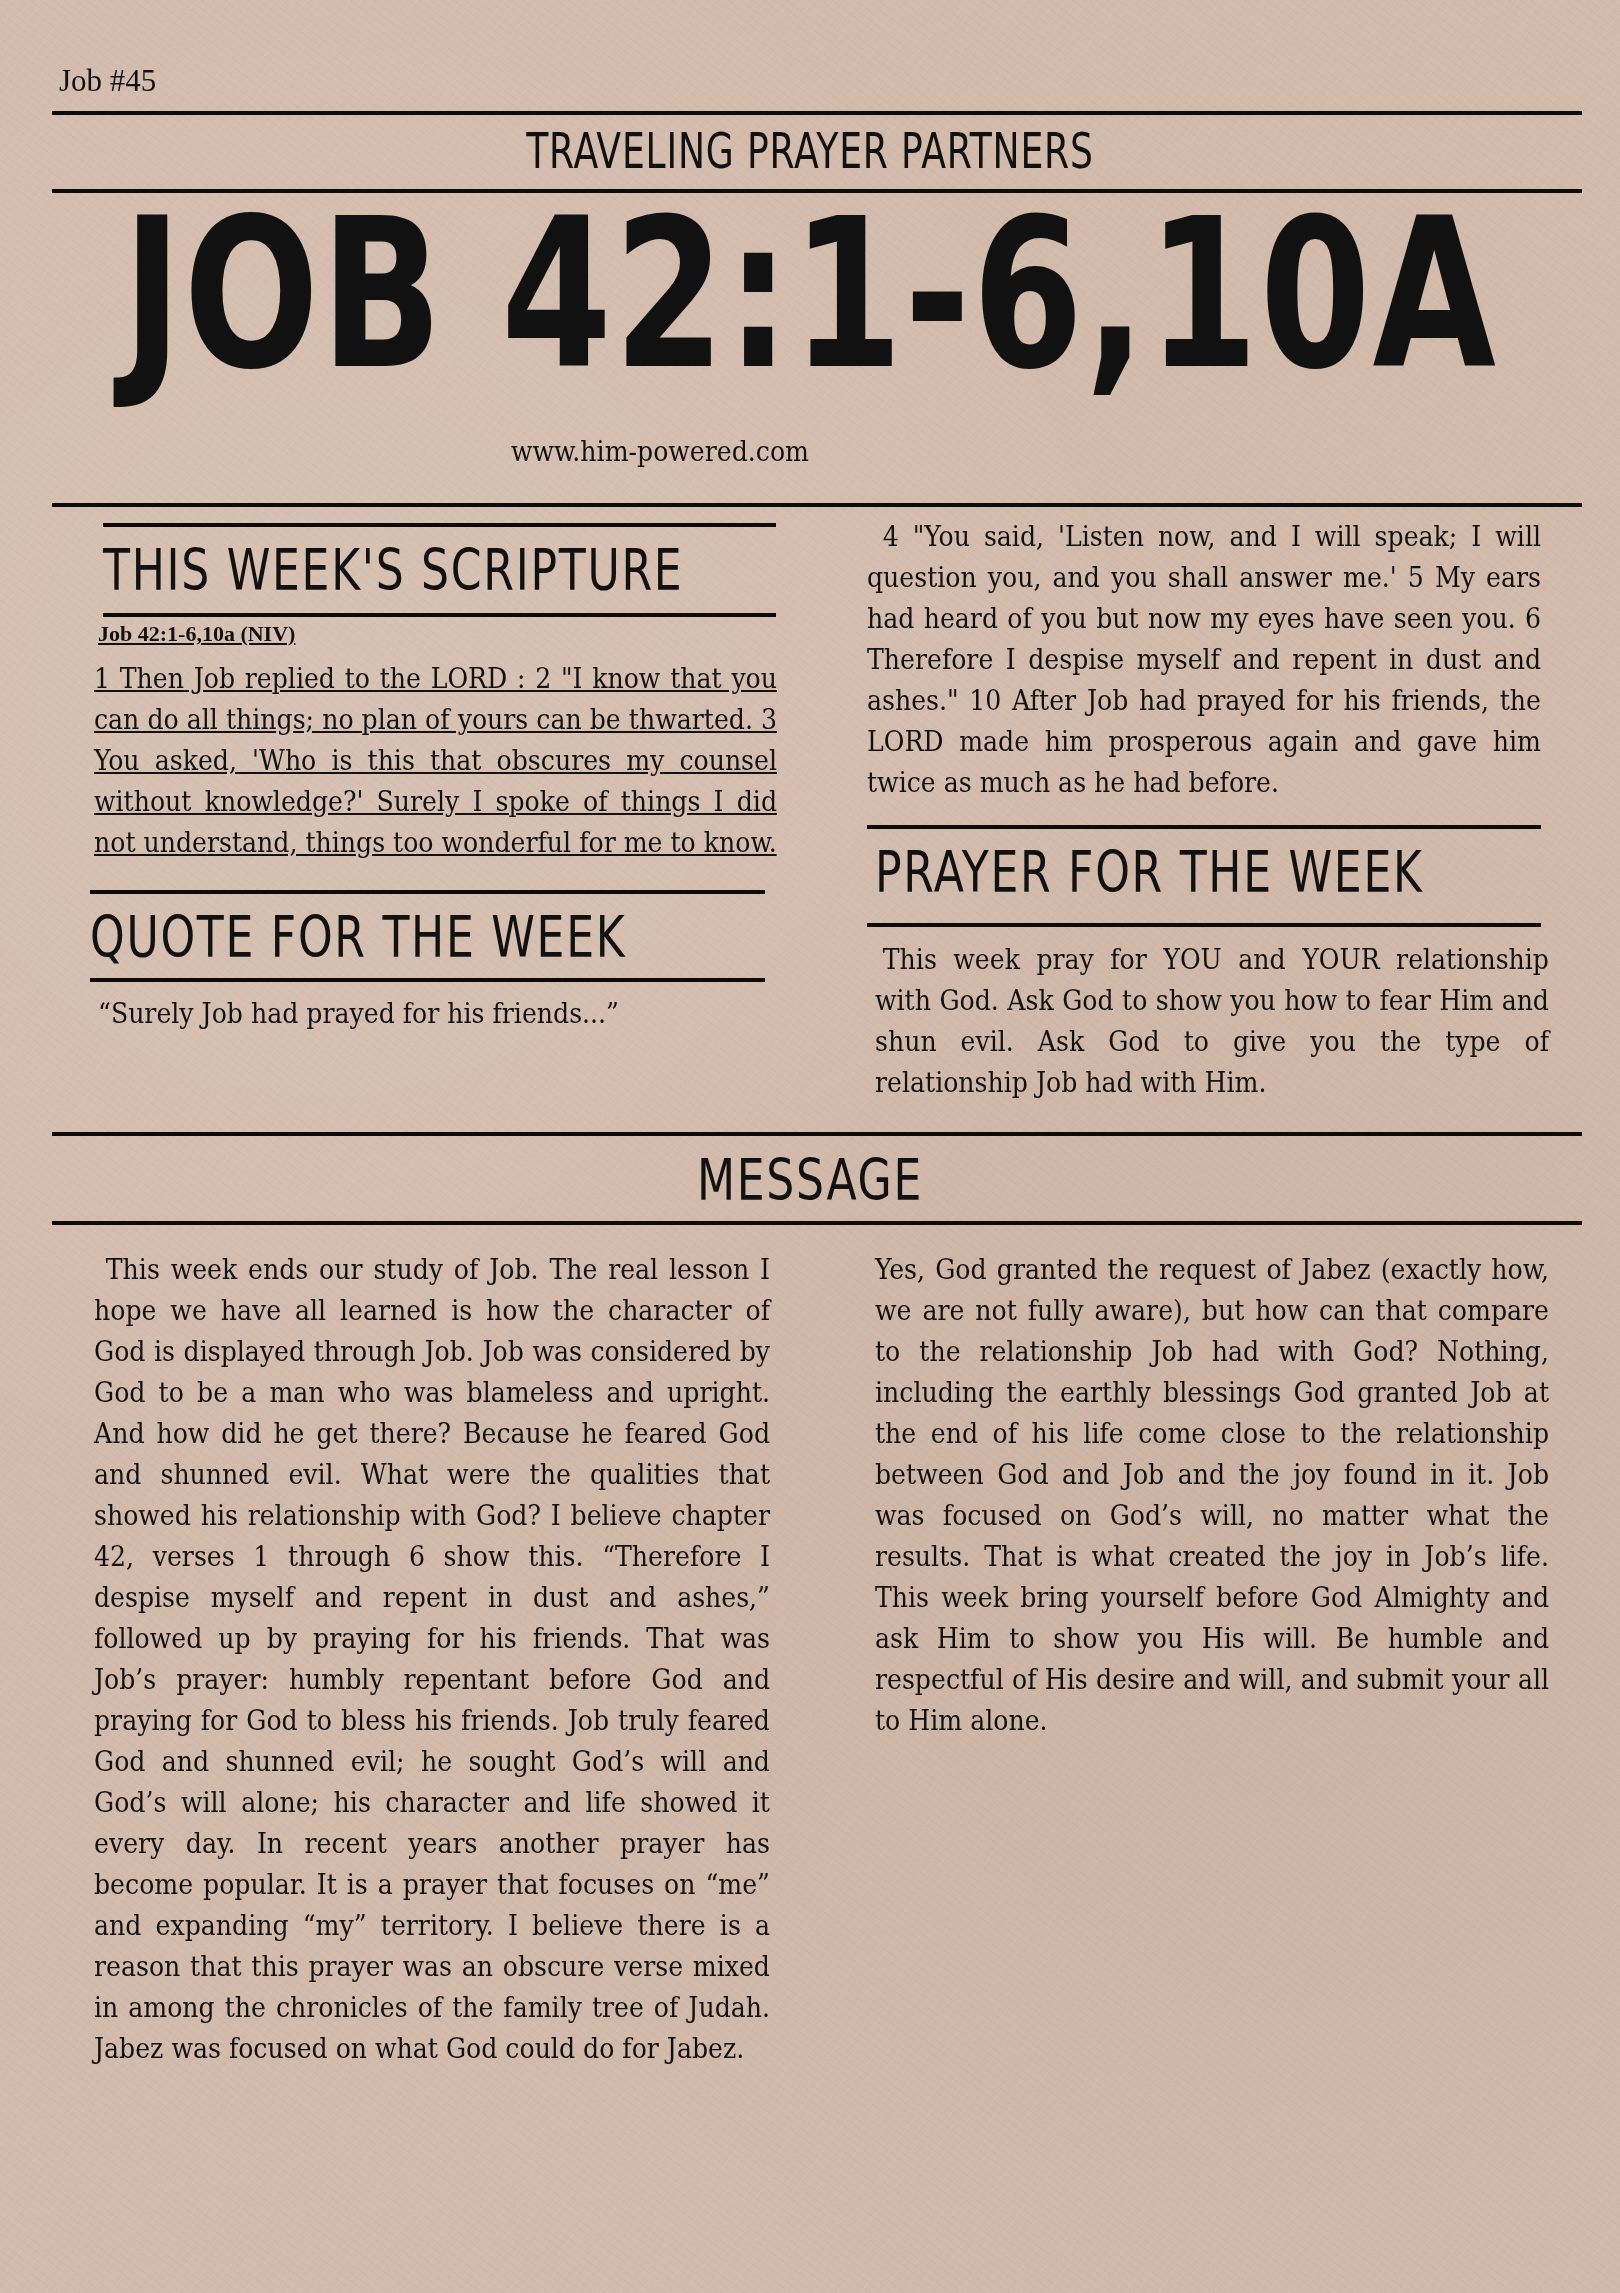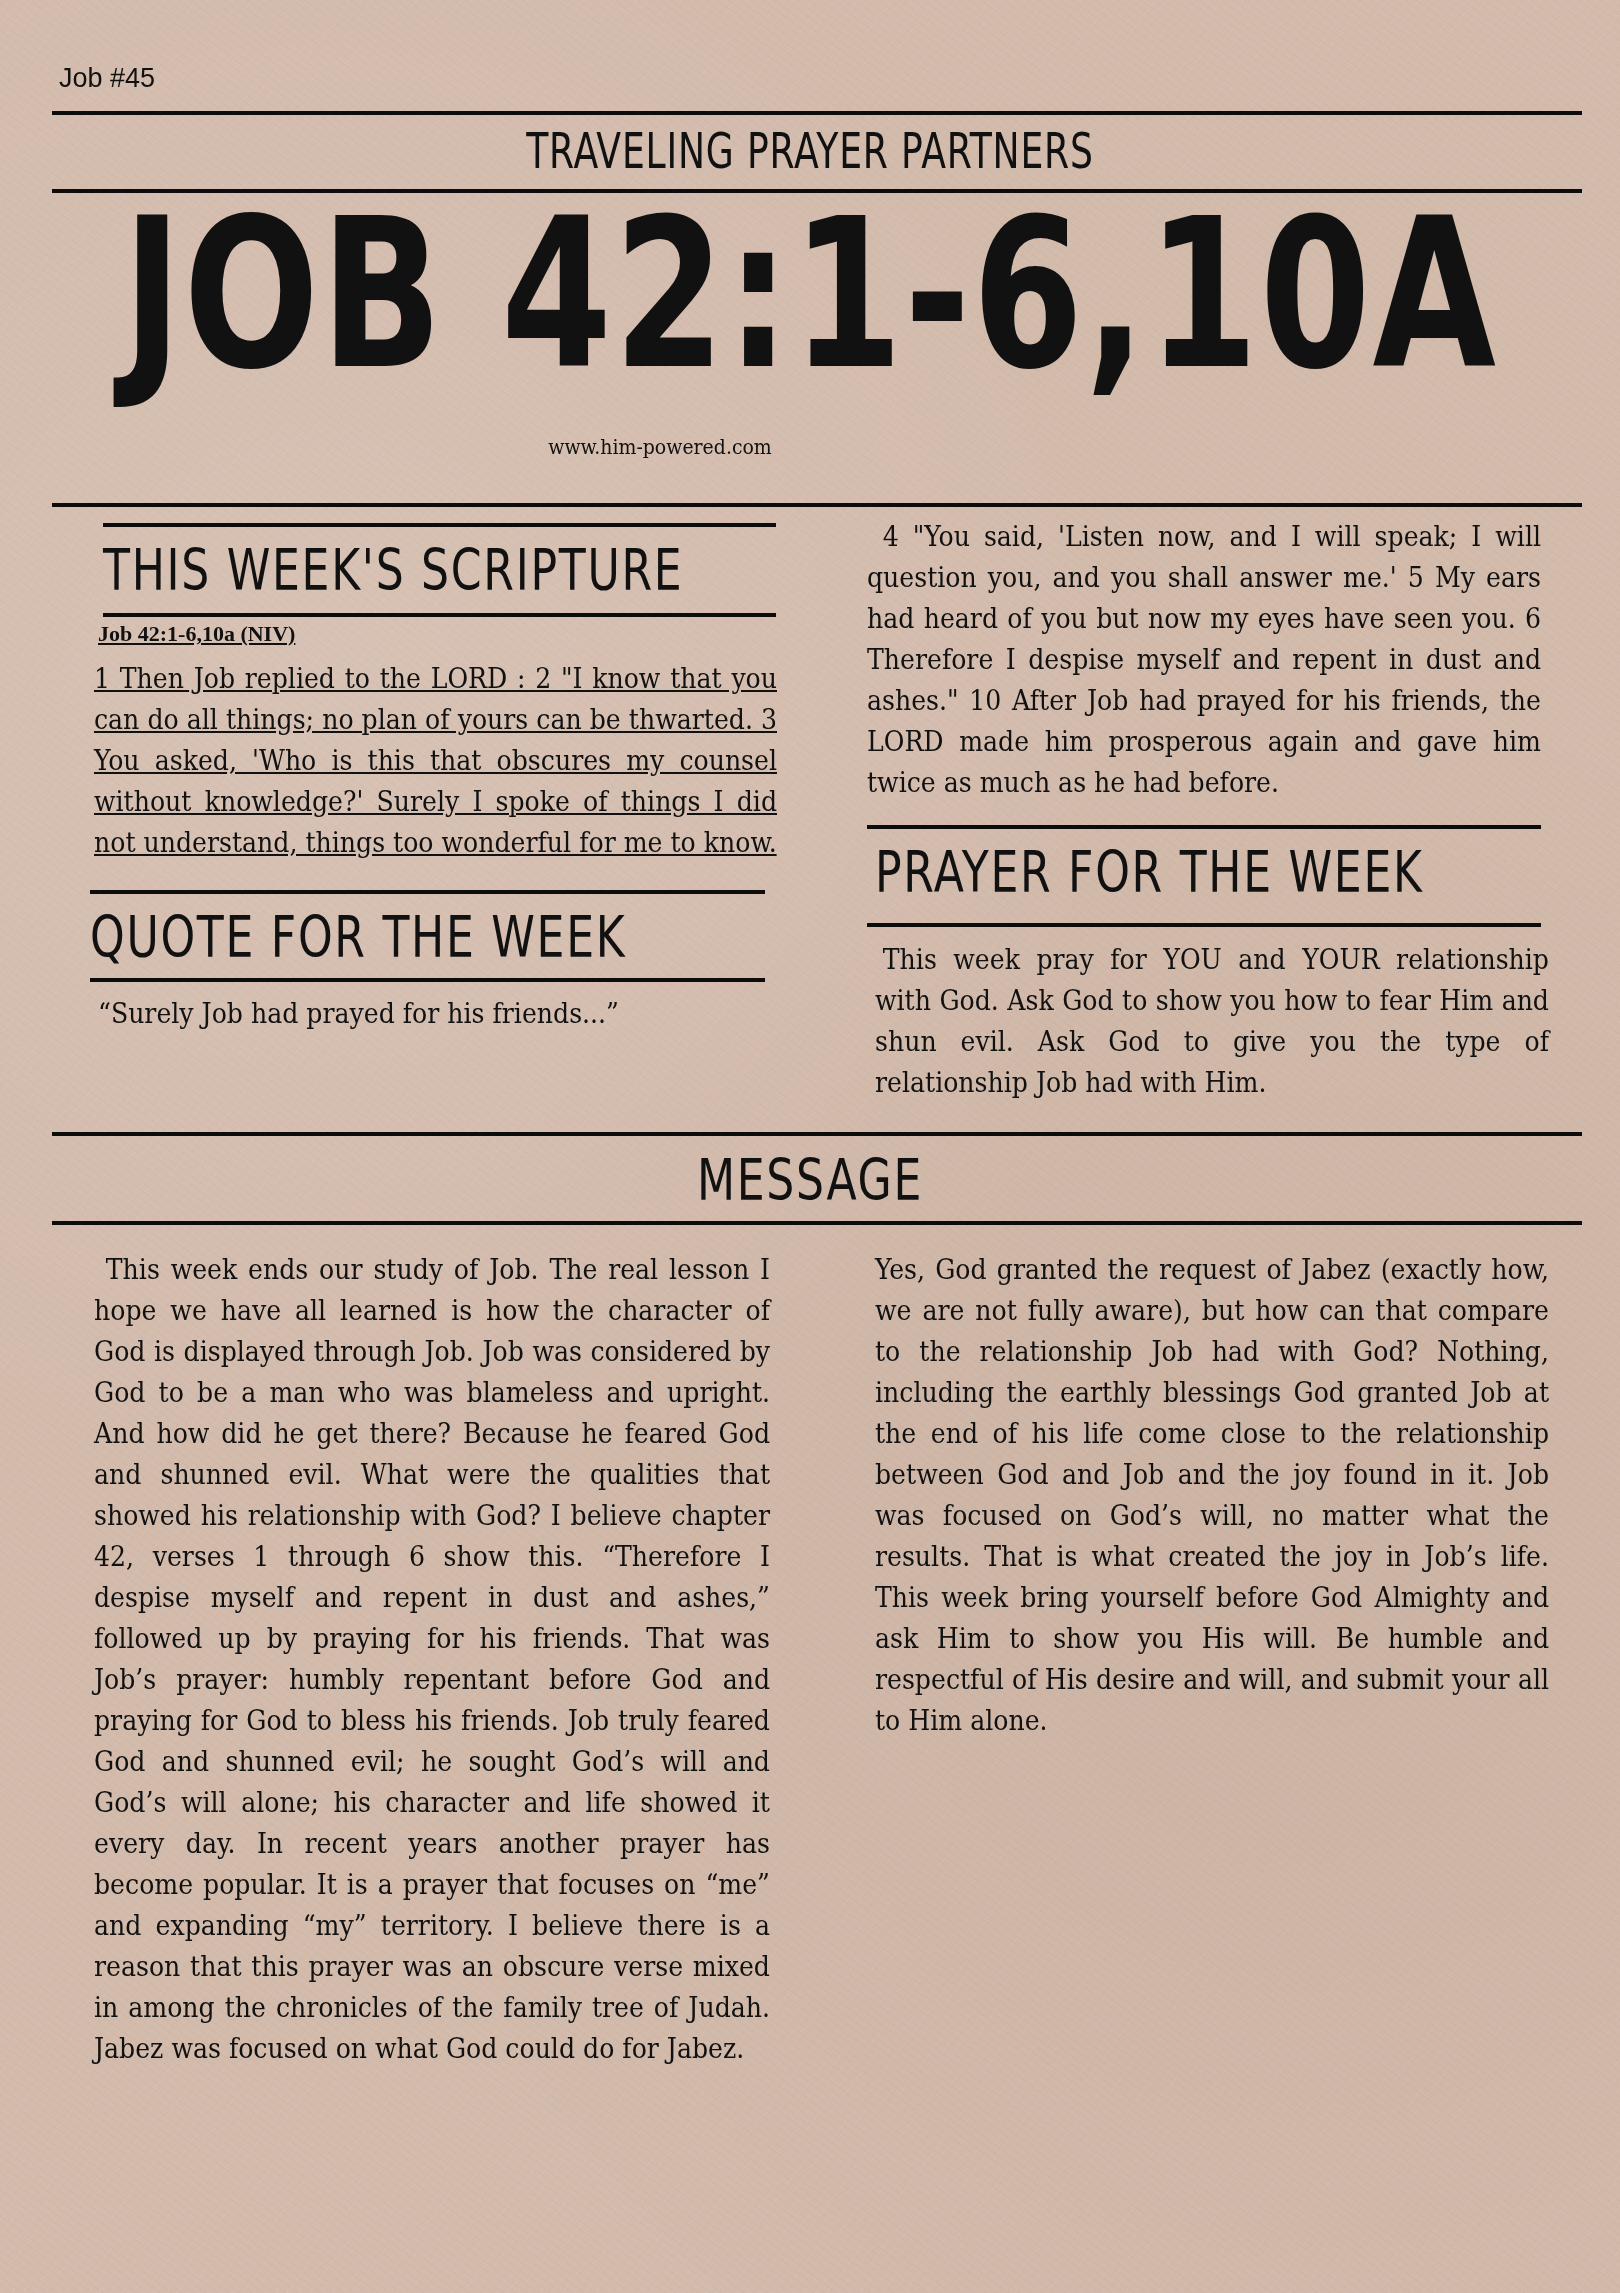--- a/index.html
+++ b/index.html
@@ -9,24 +9,24 @@
       background-image:
         radial-gradient(circle at 20% 30%, rgba(255,255,255,0.10) 0, rgba(255,255,255,0) 40%),
         radial-gradient(circle at 80% 70%, rgba(120,90,70,0.08) 0, rgba(0,0,0,0) 45%),
         repeating-linear-gradient(37deg, rgba(90,70,55,0.035) 0 1px, rgba(0,0,0,0) 1px 6.9px),
         repeating-linear-gradient(-53deg, rgba(255,255,255,0.04) 0 1px, rgba(0,0,0,0) 1px 8.8px);
       color: #111;
       font-family: "DejaVu Sans Condensed", "DejaVu Sans", sans-serif;
     }
     .abs { position: absolute; }
     .rule { position: absolute; height: 3.9px; background: #0c0c0c; }
-    .issue { left: 59px; top: 63px; font-size: 27px; font-family: Liberation Sans, sans-serif; }
+    .issue { left: 59px; top: 63px; font-size: 31px; font-family: Liberation Serif, serif; }
     .masthead-sub { left: 0; width: 1620px; top: 123px; text-align: center; font-size: 49px; letter-spacing: 1px; font-family: "DejaVu Sans Condensed", "DejaVu Sans", sans-serif; font-weight: normal; transform: scaleX(0.82); transform-origin: center; }
     .masthead-title { left: 0; width: 1620px; top: 192px; text-align: center; font-size: 206px; font-weight: bold; line-height: 1; font-family: "DejaVu Sans Condensed", "DejaVu Sans", sans-serif; transform: scaleX(0.86); transform-origin: center; letter-spacing: 2px; }
-    .website { left: 0; width: 1320px; top: 435px; text-align: center; font-size: 21px; font-family: "DejaVu Serif Condensed", "DejaVu Serif", serif; }
+    .website { left: 0; width: 1320px; top: 435px; text-align: center; font-size: 28px; font-family: "DejaVu Serif Condensed", "DejaVu Serif", serif; }
     .sec-title { font-size: 57px; font-weight: normal; letter-spacing: 2px; font-family: "DejaVu Sans Condensed", "DejaVu Sans", sans-serif; transform: scaleX(0.86); transform-origin: left center; white-space: nowrap; }
     .body-text { font-family: "DejaVu Serif Condensed", "DejaVu Serif", serif; font-size: 28px; line-height: 41px; text-align: justify; }
     .ref { font-family: Liberation Serif, serif; font-size: 22px; font-weight: bold; text-decoration: underline; }
     .center-title { left: 0; width: 1620px; text-align: center; font-size: 57px; letter-spacing: 2px; font-family: "DejaVu Sans Condensed", "DejaVu Sans", sans-serif; transform: scaleX(0.86); transform-origin: center; }
   </style>
 </head>
 <body>
 
 <div class="abs issue">Job #45</div>
 <div class="rule" style="left:52px; width:1530px; top:111px;"></div>

